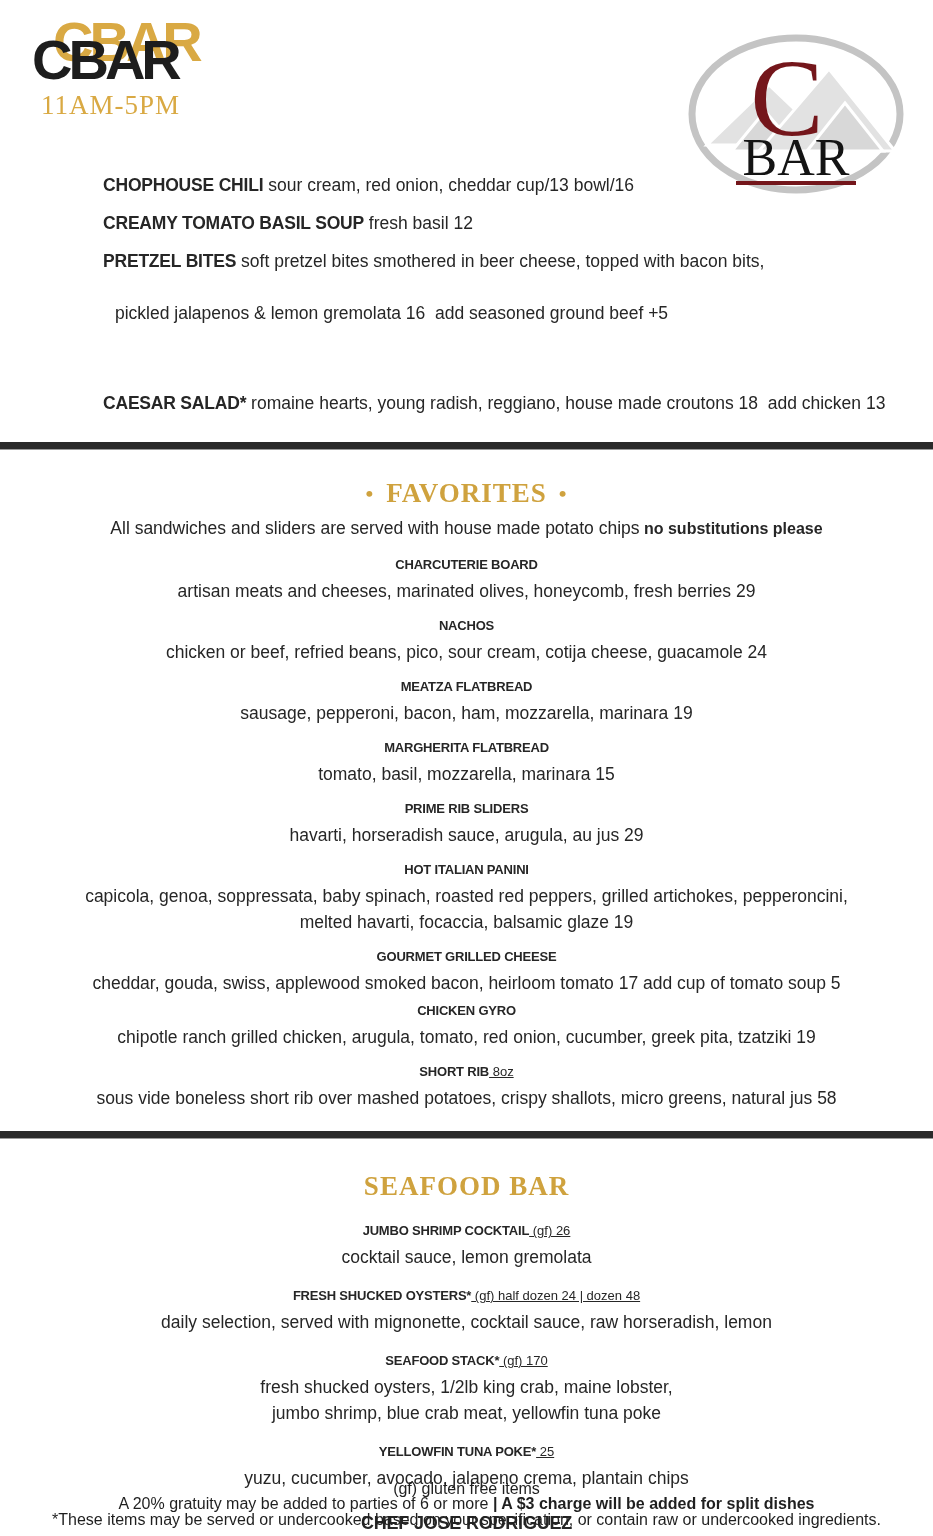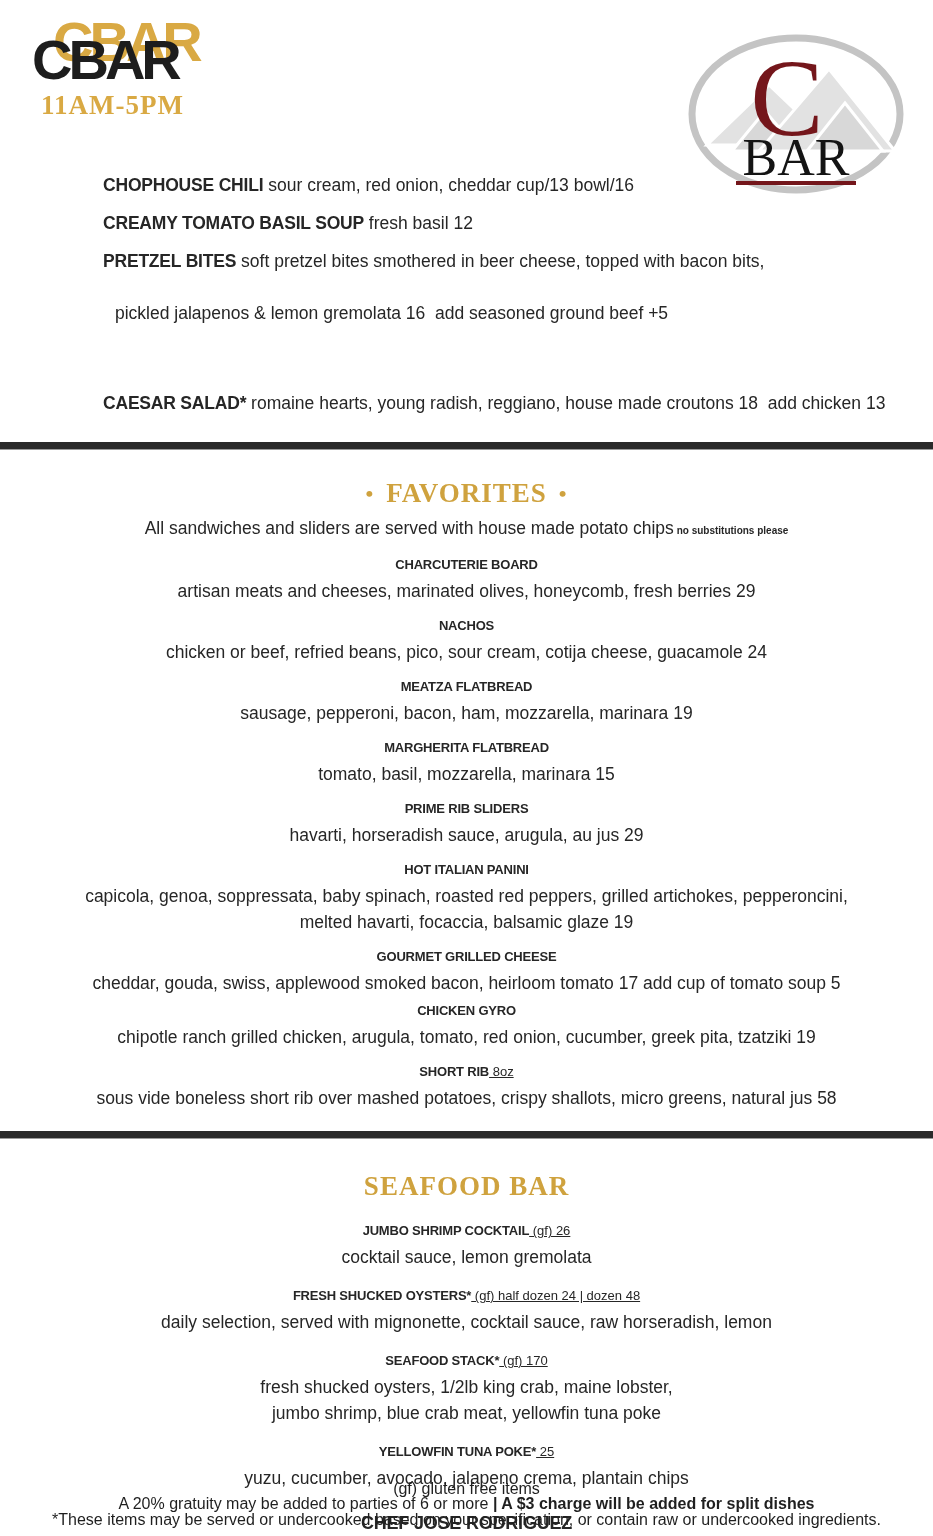--- a/index.html
+++ b/index.html
@@ -10,21 +10,21 @@
   }
   .page{position:relative;width:933px;height:1536px;}
 
   
   .header{position:relative;height:170px;}
   .wordmark-wrap{position:absolute;left:16px;top:0;width:460px;height:130px;}
   .wordmark{position:absolute;font-weight:700;letter-spacing:-4px;font-size:56px;line-height:1;}
   .wordmark.gold{left:37px;top:14px;color:#D9A943;}
   .wordmark.black{left:16px;top:32px;color:#1d1d1d;}
   .hours{position:absolute;left:25px;top:90px;font-family:"Liberation Serif",serif;
-    font-weight:700;font-size:27px;color:#D9A943;letter-spacing:1px;}
+    font-weight:400;font-size:27px;color:#D9A943;letter-spacing:1px;}
   .oval-logo{position:absolute;right:28px;top:33px;}
 
   
   .divider{width:933px;height:7px;background:#2a2a2a;border-bottom:1px solid #9a9a9a;}
   .divider.first{margin-top:26px;}
   .divider.second{margin-top:20px;}
 
   
   .s1{padding:2px 40px 0 103px;}
   .s1-item{margin-bottom:12px;font-size:17.5px;line-height:26px;white-space:pre-wrap;}
@@ -32,21 +32,21 @@
   .s1-line2{padding-left:12px;}
 
   
   .section-title{display:flex;justify-content:center;align-items:center;gap:12px;
     font-family:"Liberation Serif",serif;font-weight:700;font-size:27px;color:#CFA23E;
     letter-spacing:1px;}
   .section-title .dot{font-size:22px;}
   .fav-title{margin-top:28px;}
   .sea-title{margin-top:32px;}
   .fav-note{margin-top:9px;text-align:center;font-size:17.5px;}
-  .fav-note .small{font-size:10px;font-weight:700;}
+  .fav-note .small{font-size:16px;font-weight:700;}
   .menu-center{margin-top:13px;}
   .c-item{text-align:center;margin-bottom:9px;}
   .c-item.tight{margin-top:-7px;}
   .c-item .name{font-weight:700;font-size:13px;line-height:26px;letter-spacing:-0.2px;}
   .c-item .suffix{font-weight:400;letter-spacing:0;text-decoration:underline;}
   .c-item .dline{font-size:17.5px;line-height:26px;white-space:pre-wrap;}
   .sea-items{margin-top:16px;}
   .sea-items .c-item{margin-bottom:13px;}
   .chef{margin-top:22px;text-align:center;font-weight:700;font-size:18px;letter-spacing:-0.2px;}
 

